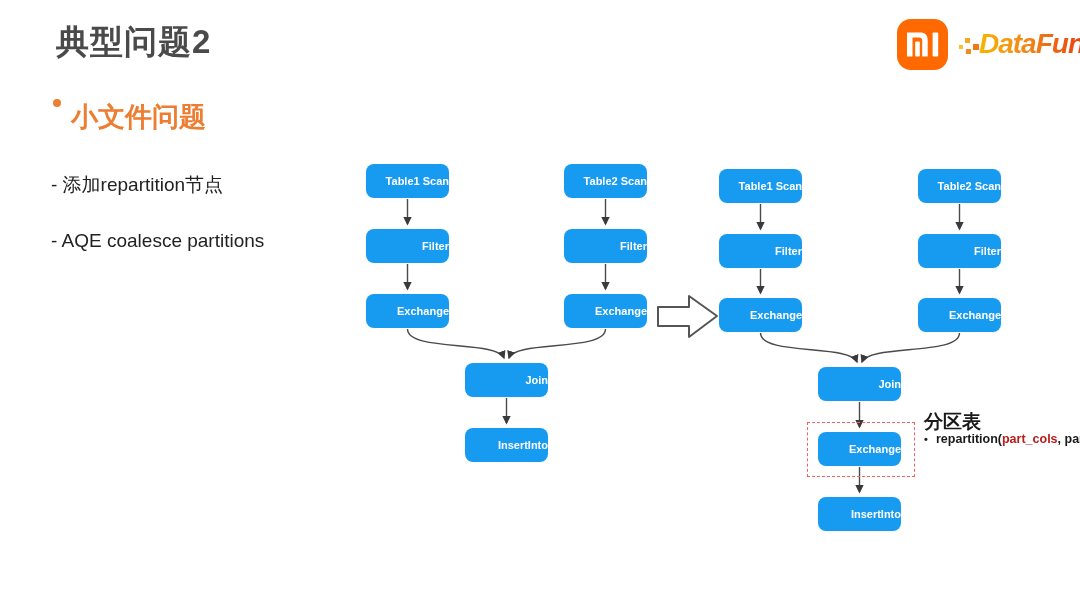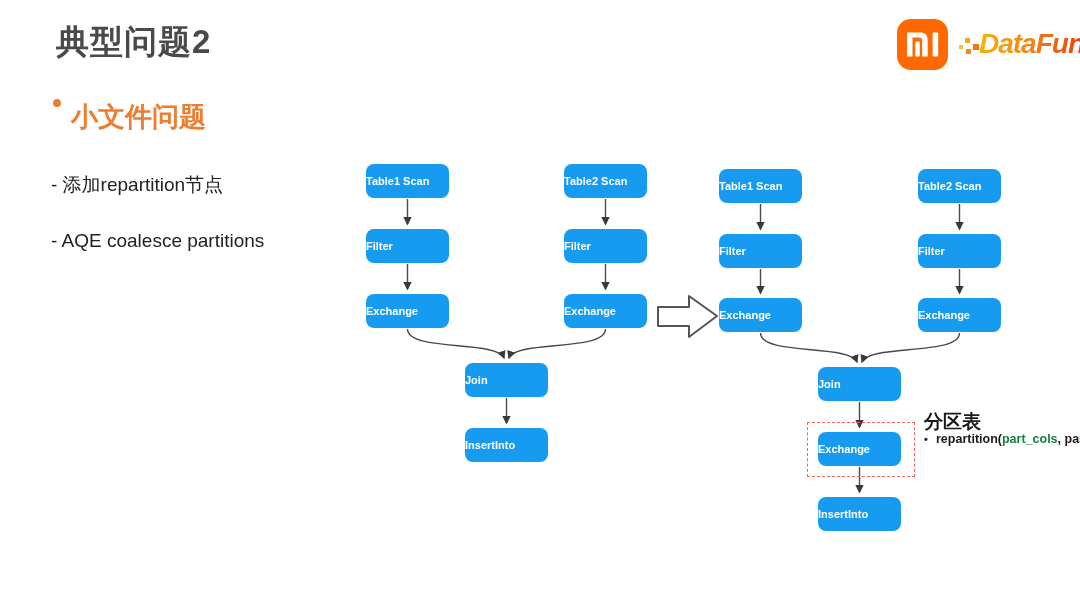--- a/index.html
+++ b/index.html
@@ -77,21 +77,21 @@
     color: #222222;
   }
   .p1 { top: 172px; }
   .p2 { top: 230px; }
   
   .node {
     position: absolute;
     width: 83px; height: 34px;
     background: #179BF0;
     border-radius: 8px;
-    display: flex; align-items: center; justify-content: flex-start;
+    display: flex; align-items: center; justify-content: flex-end;
     color: #ffffff;
     font-size: 11px;
     font-weight: bold;
   }
   .dashed-box {
     position: absolute;
     left: 786px; top: 422px;
     width: 108px; height: 55px;
     border: 1px dashed #F56060;
   }
@@ -113,21 +113,21 @@
     line-height: 19px;
   }
   .anno-h2 { margin-top: 12px; }
   .anno-code {
     font-size: 12.5px;
     font-weight: bold;
     line-height: 17px;
     white-space: nowrap;
   }
   .anno-code .bul { display: inline-block; width: 12px; text-align: left; font-size: 11px; }
-  .red { color: #15803d; }
+  .red { color: #b91c1c; }
 </style>
 </head>
 <body>
 
 <div class="slide">
 
   <div class="page-title">典型问题2</div>
 
   <div class="mi-logo">
     <svg width="32" height="25" viewBox="0 0 32 25">

